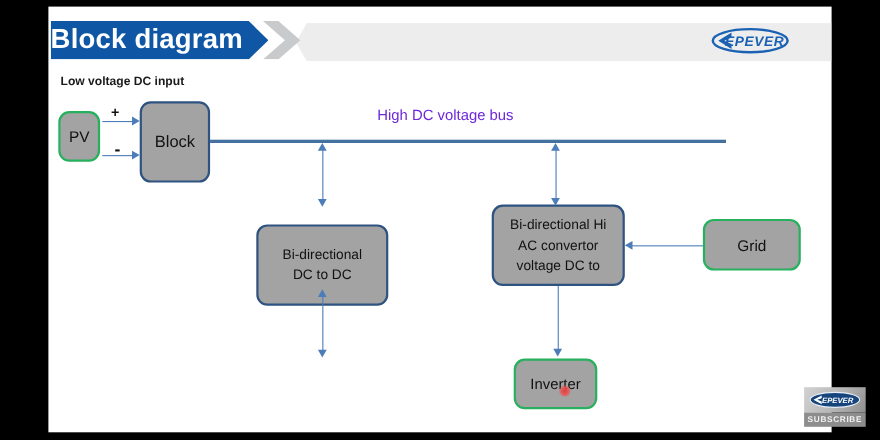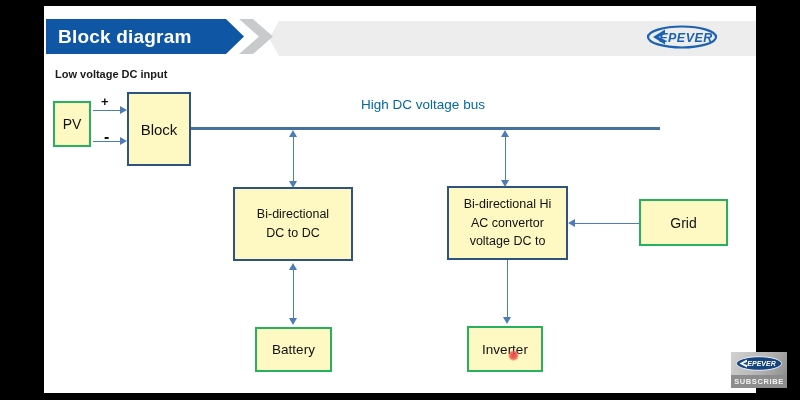--- a/index.html
+++ b/index.html
@@ -10,33 +10,33 @@
   .content{position:absolute;left:44px;top:6px;width:712px;height:387px;background:#ffffff;}
 
   
   .band{position:absolute;left:225px;top:15px;width:487px;height:35px;background:#ededee;
         clip-path:polygon(10px 0,100% 0,100% 100%,10px 100%,0 50%);z-index:0;}
   .chev{position:absolute;left:195px;top:13px;width:34px;height:35px;background:#c9cacb;
         clip-path:polygon(0 0,14px 0,100% 50%,14px 100%,0 100%,20px 50%);z-index:1;}
   .banner{position:absolute;left:2px;top:13px;width:198px;height:35px;background:#0f57a4;
         clip-path:polygon(0 0,calc(100% - 18px) 0,100% 50%,calc(100% - 18px) 100%,0 100%);
         z-index:2;display:flex;align-items:center;}
-  .banner-title{color:#fff;font-size:19px;font-weight:bold;padding-left:12px;letter-spacing:.2px;}
+  .banner-title{color:#fff;font-size:25px;font-weight:bold;padding-left:0;letter-spacing:.2px;}
   .toplogo{position:absolute;left:600px;top:18px;width:74px;height:26px;z-index:3;}
   svg text{font-family:"Liberation Sans", sans-serif;}
 
   
   .input-label{position:absolute;left:11px;top:62px;font-size:11px;font-weight:bold;color:#1a1a1a;}
-  .bus-label{position:absolute;left:299px;top:91px;width:160px;text-align:center;
-             font-size:13.5px;color:#0369a1;}
+  .bus-label{position:absolute;left:299px;top:91px;width:160px;text-align:left;
+             font-size:13.5px;color:#6d28d9;}
   .sign{position:absolute;font-weight:bold;color:#111;}
 
   
-  .box{position:absolute;background:#fef9c3;display:flex;align-items:center;justify-content:center;
-       text-align:center;color:#111;box-sizing:border-box;}
+  .box{position:absolute;background:#a3a3a3;display:flex;align-items:center;justify-content:center;
+       text-align:center;color:#111;box-sizing:border-box;border-radius:10px;}
   .box.blue{border:2px solid var(--boxblue);}
   .box.green{border:2px solid var(--green);}
   .box .lines{font-size:12.5px;line-height:1.5;}
 
   
   .arrow{position:absolute;}
   .tri{position:absolute;width:0;height:0;}
   .tri.up{border-left:4.5px solid transparent;border-right:4.5px solid transparent;border-bottom:7px solid var(--line);}
   .tri.down{border-left:4.5px solid transparent;border-right:4.5px solid transparent;border-top:7px solid var(--line);}
   .tri.left{border-top:4.5px solid transparent;border-bottom:4.5px solid transparent;border-right:7px solid var(--line);}
@@ -90,38 +90,35 @@
     <div class="sign" style="left:60px;top:122px;font-size:16px;">-</div>
 
     <div class="bus"></div>
 
     <div class="box green" style="left:9px;top:95px;width:38px;height:46px;font-size:14px;">
       <span>PV</span>
     </div>
     <div class="box blue" style="left:83px;top:86px;width:64px;height:74px;font-size:15px;">
       <span>Block</span>
     </div>
-    <div class="box blue" style="left:189px;top:181px;width:120px;height:74px;">
+    <div class="box blue" style="left:189px;top:198px;width:120px;height:74px;">
       <div class="lines">
         <div>Bi-directional</div>
         <div>DC to DC</div>
       </div>
     </div>
     <div class="box blue" style="left:403px;top:180px;width:121px;height:74px;">
       <div class="lines">
         <div>Bi-directional Hi</div>
         <div>AC convertor</div>
         <div>voltage DC to</div>
       </div>
     </div>
     <div class="box green" style="left:595px;top:193px;width:89px;height:47px;font-size:14px;">
       <span>Grid</span>
-    </div>
-    <div class="box green" style="left:211px;top:321px;width:77px;height:45px;font-size:13.5px;">
-      <span>Battery</span>
     </div>
     <div class="box green" style="left:423px;top:320px;width:76px;height:46px;font-size:13.5px;">
       <span>Inverter</span>
     </div>
 
     <div class="arrow harrow from-left" style="left:49px;top:100px;width:34px;">
       <div class="shaft"></div>
         <div class="tri right"></div>
     </div>
     <div class="arrow harrow from-left" style="left:49px;top:131px;width:34px;">

